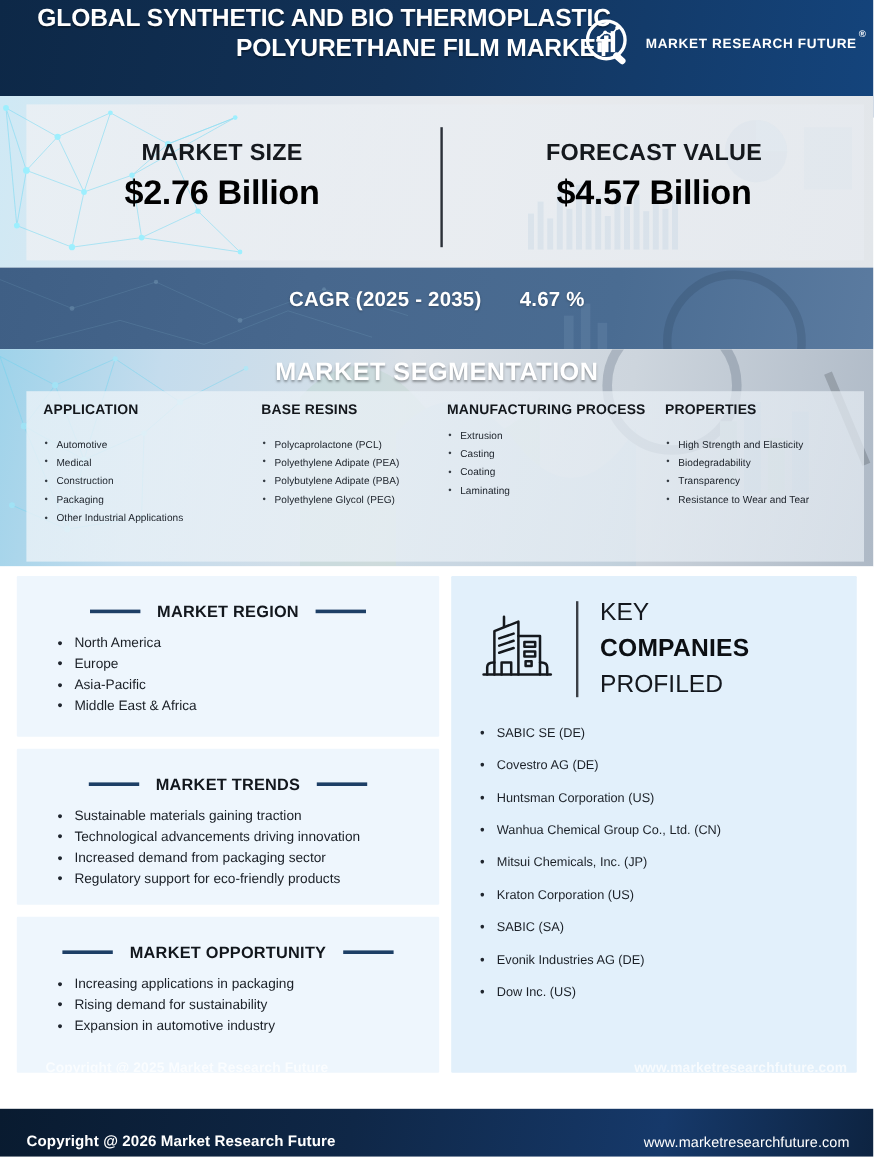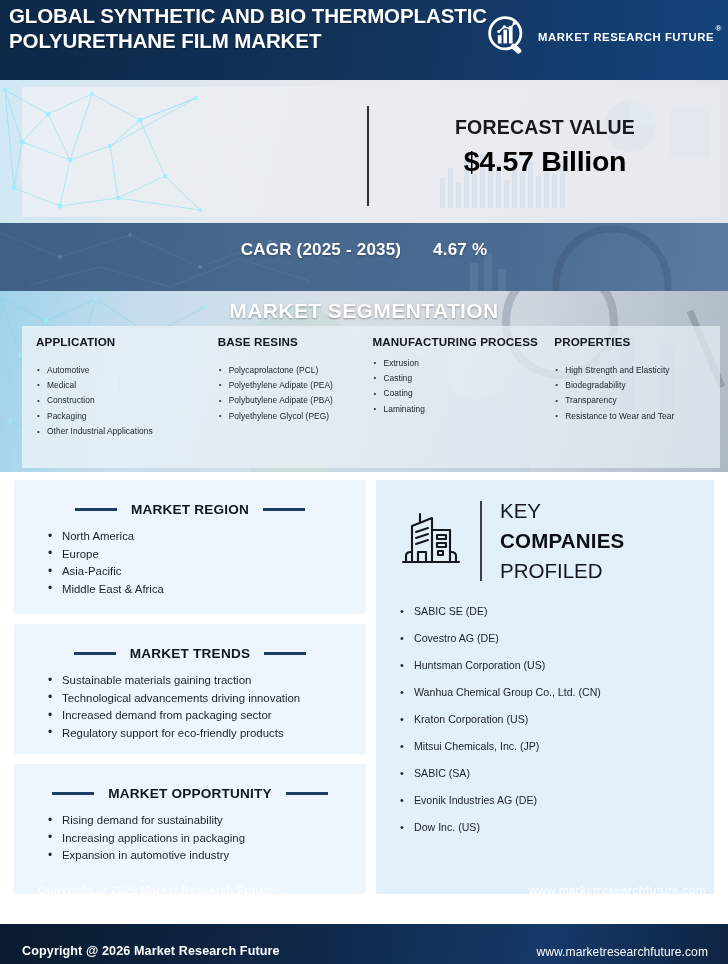--- a/index.html
+++ b/index.html
@@ -14,20 +14,21 @@
     width: 728px; height: 964px;
     background: #ffffff;
     overflow: hidden;
   }
 
   
   .header {
     position: absolute; left: 0; top: 0; width: 728px; height: 98px;
     background: linear-gradient(100deg, #0d2847 0%, #123258 45%, #14447c 100%);
     overflow: hidden;
+    text-align: right;
   }
   .header-title {
     position: absolute; left: 9px; top: 3px; width: 500px;
     color: #ffffff;
     font-size: 20.5px; font-weight: bold;
     line-height: 25px;
     letter-spacing: -0.1px;
     text-shadow: 0 1px 1px rgba(0,0,0,.35);
   }
   .logo-wrap {
@@ -307,20 +308,24 @@
         <rect x="106" y="90" width="5" height="32"></rect>
           <rect x="114" y="66" width="5" height="56"></rect>
         <rect x="122" y="88" width="5" height="34"></rect>
           <rect x="130" y="80" width="5" height="42"></rect>
       </g>
       <circle cx="200" cy="40" r="26" fill="#bcd2e2" opacity=".45"></circle>
       <path d="M200,14 A26,26 0 0 1 226,40 L200,40 Z" fill="#d7e4ee" opacity=".6"></path>
       <rect x="240" y="20" width="40" height="52" fill="#c9d9e6" opacity=".4"></rect>
     </svg>
 
+    <div class="stat-col left">
+      <div class="stat-label">MARKET SIZE</div>
+      <div class="stat-value">$2.76 Billion</div>
+    </div>
 
     <div class="stat-divider"></div>
 
     <div class="stat-col right">
       <div class="stat-label">FORECAST VALUE</div>
       <div class="stat-value">$4.57 Billion</div>
     </div>
   </div>
 
   <div class="cagr-band">
@@ -461,22 +466,22 @@
       </ul>
     </div>
 
     <div class="panel panel-opp">
       <div class="panel-head">
         <span class="rule"></span>
         <span class="htext">MARKET OPPORTUNITY</span>
         <span class="rule"></span>
       </div>
       <ul class="bullets">
+        <li>Increasing applications in packaging</li>
         <li>Rising demand for sustainability</li>
-        <li>Increasing applications in packaging</li>
         <li>Expansion in automotive industry</li>
       </ul>
       <div class="watermark">
         <span class="wm-left">Copyright @ 2025 Market Research Future</span>
       </div>
     </div>
 
     <div class="panel panel-key">
       <div class="key-head">
         <svg class="bldg-icon" viewBox="0 0 66 62">
@@ -500,22 +505,22 @@
           <div class="w2">COMPANIES</div>
           <div class="w3">PROFILED</div>
         </div>
       </div>
 
       <ul class="key-list">
         <li>SABIC SE (DE)</li>
         <li>Covestro AG (DE)</li>
         <li>Huntsman Corporation (US)</li>
         <li>Wanhua Chemical Group Co., Ltd. (CN)</li>
+        <li>Mitsui Chemicals, Inc. (JP)</li>
         <li>Kraton Corporation (US)</li>
-        <li>Mitsui Chemicals, Inc. (JP)</li>
         <li>SABIC (SA)</li>
         <li>Evonik Industries AG (DE)</li>
         <li>Dow Inc. (US)</li>
       </ul>
 
       <div class="watermark">
         <span class="wm-right">www.marketresearchfuture.com</span>
       </div>
     </div>
 

